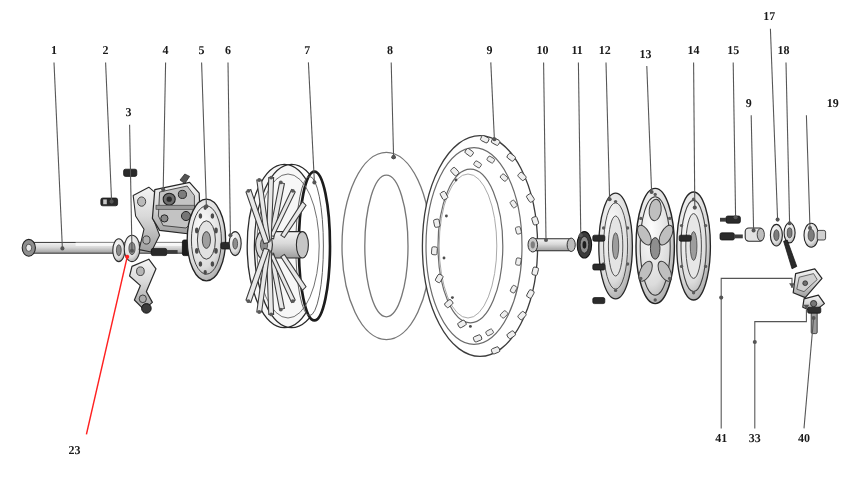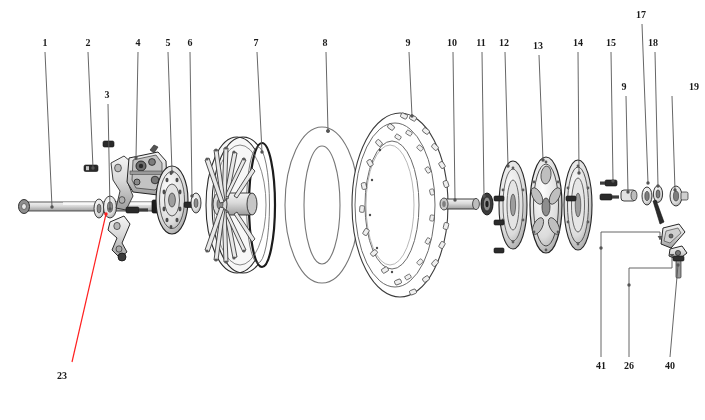--- a/index.html
+++ b/index.html
@@ -426,17 +426,17 @@
       <div class="callout-label" style="left: 481px; top: 43px; color: rgb(26, 26, 26);">11</div>
       <div class="callout-label" style="left: 504px; top: 43px; color: rgb(26, 26, 26);">12</div>
       <div class="callout-label" style="left: 538px; top: 46px; color: rgb(26, 26, 26); text-align: right;">13</div>
       <div class="callout-label" style="left: 578px; top: 43px; color: rgb(26, 26, 26); text-align: center;">14</div>
       <div class="callout-label" style="left: 611px; top: 43px; color: rgb(26, 26, 26);">15</div>
       <div class="callout-label" style="left: 624px; top: 87px; color: rgb(26, 26, 26);">9</div>
       <div class="callout-label" style="left: 641px; top: 15px; color: rgb(26, 26, 26);">17</div>
       <div class="callout-label" style="left: 653px; top: 43px; color: rgb(26, 26, 26);">18</div>
       <div class="callout-label" style="left: 671px; top: 87px; color: rgb(26, 26, 26); margin-left: 23px;">19</div>
       <div class="callout-label" style="left: 670px; top: 366px; color: rgb(26, 26, 26);">40</div>
-      <div class="callout-label" style="left: 629px; top: 366px; color: rgb(26, 26, 26);">26</div>
+      <div class="callout-label" style="left: 629px; top: 366px; color: rgb(26, 26, 26);">33</div>
       <div class="callout-label" style="left: 601px; top: 366px; color: rgb(26, 26, 26);">41</div>
       <div class="callout-label" style="left: 62px; top: 376px; color: rgb(26, 26, 26);">23</div>
     </div>
 </div>
 
 </body></html>

